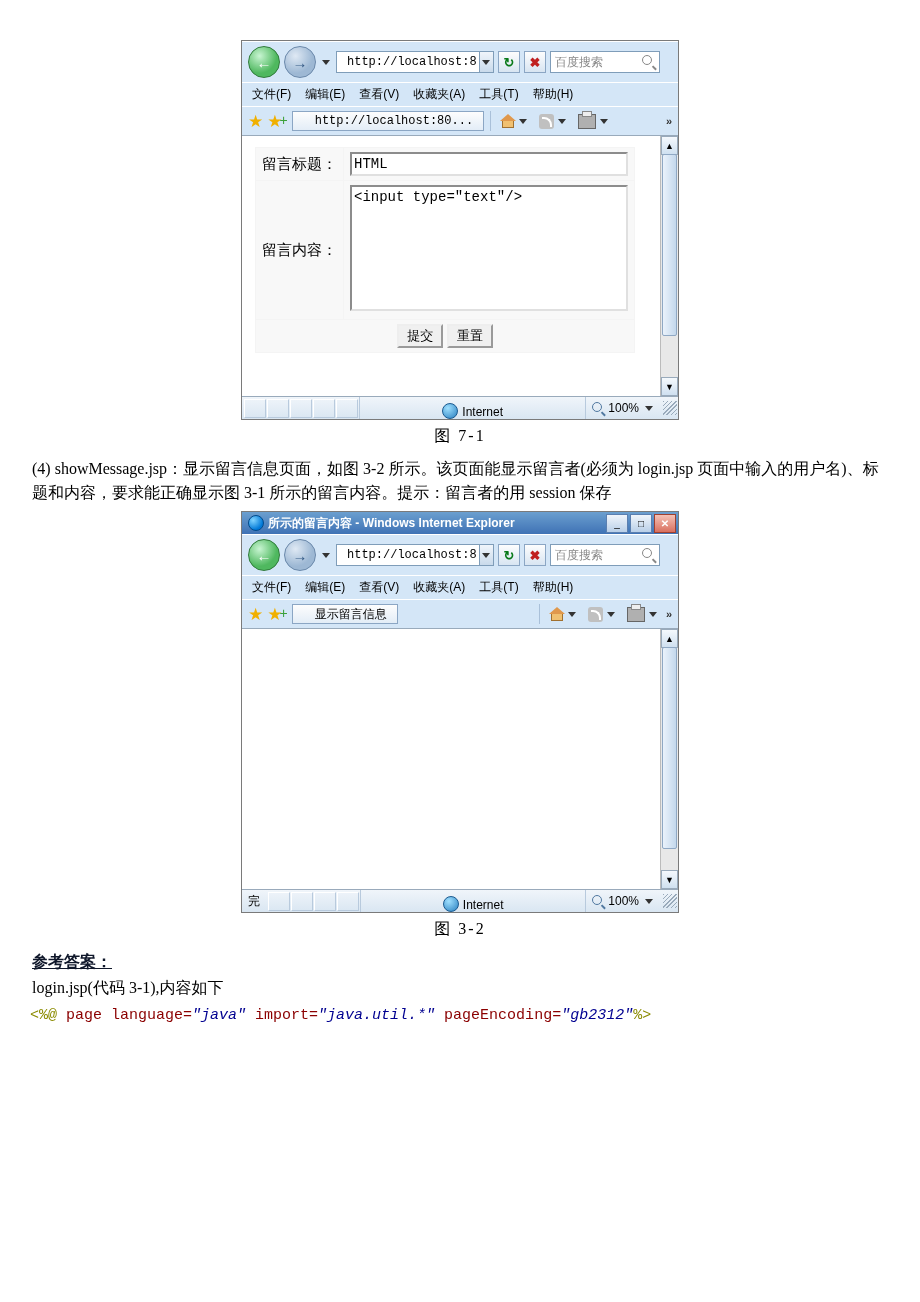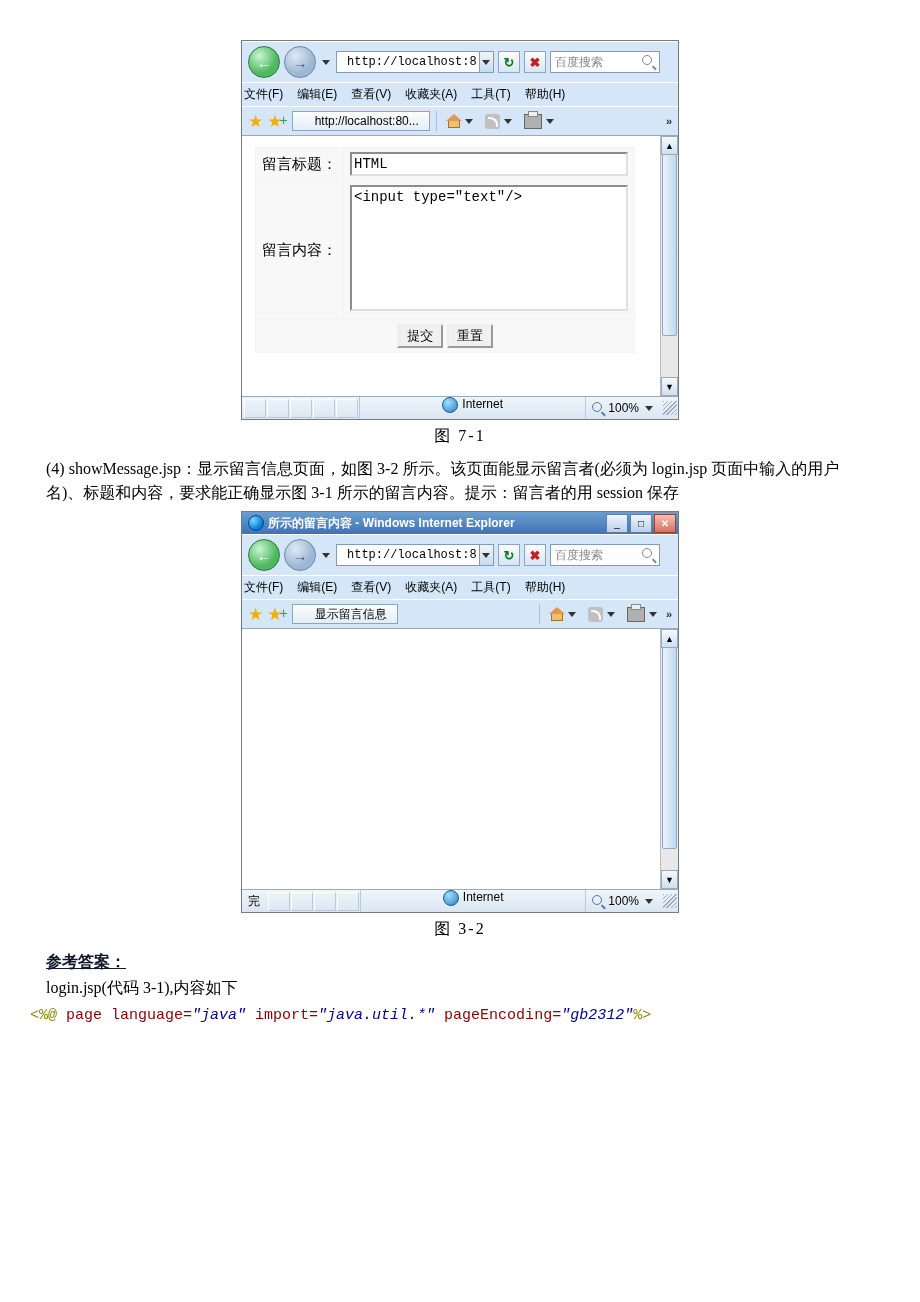--- a/index.html
+++ b/index.html
@@ -1,19 +1,19 @@
 <!DOCTYPE html>
 <html><head>
 <meta charset="utf-8">
 <style>
   body { margin:0; background:#fff; font-family:"SimSun","NSimSun","宋体",serif; font-size:16px; color:#000; }
   .page { width:920px; margin:0 auto; padding:40px 30px 20px; box-sizing:border-box; }
   .figwrap { display:flex; justify-content:center; }
   .caption { text-align:center; margin:6px 0 10px; letter-spacing:2px; }
-  .para { margin:2px 16px; line-height:1.5; }
+  .para { margin:2px 2px; line-height:1.5; }
   .answer-head { color:#0f172a; font-weight:bold; margin-top:8px;text-decoration:underline; }
   .code { font-family:Consolas,"Courier New",monospace; font-size:15px; line-height:1.8; }
   .c-olive { color:#8b8b00; }
   .c-red { color:#8b0000; }
   .c-blue { color:#000090; }
   .c-teal { color:#009090; }
 
   
   .ie { border:1px solid #7a7a7a; background:#d4e6f7; font-family:Tahoma,"SimSun",sans-serif; font-size:12px; color:#000; box-sizing:border-box; }
   .titlebar { height:22px; background:linear-gradient(#6b9fcf,#3f72b5); display:flex; align-items:center; justify-content:space-between; padding:0 2px 0 6px; }
@@ -32,21 +32,21 @@
   .addrbox span.url { font-family:"Courier New",monospace; padding:0 2px; }
   .ddbtn { width:16px; height:20px; background:linear-gradient(#f0f5fb,#c9daeb); border-left:1px solid #7f9db9; display:flex; align-items:center; justify-content:center; }
   .sqbtn { height:22px; min-width:22px; background:linear-gradient(#fdfdfd,#d8e5f2); border:1px solid #8ba6c4; display:flex; align-items:center; justify-content:center; font-size:13px; box-sizing:border-box; }
   .sqbtn.green { color:#0a7a1a; font-weight:bold; }
   .sqbtn.red { color:#c02020; font-weight:bold; }
   .searchbox { flex:1; height:22px; background:#fff; border:1px solid #7f9db9; padding:0 4px; color:#888; display:flex; align-items:center; position:relative; box-sizing:border-box; max-width:110px; }
   .mag { position:absolute; right:3px; top:3px; width:14px; height:14px; }
   .mag::before { content:""; position:absolute; width:8px; height:8px; border:1.5px solid #888; border-radius:50%; }
   .mag::after { content:""; position:absolute; width:5px; height:1.5px; background:#888; transform:rotate(45deg); bottom:1px; right:-1px; }
 
-  .menubar { display:flex; gap:14px; padding:3px 2px; border-top:1px solid #fff; }
+  .menubar { display:flex; gap:14px; padding:3px 10px; border-top:1px solid #fff; }
 
   .toolbar { display:flex; align-items:center; padding:3px 6px; border-top:1px solid #fff; gap:4px; }
   .star { color:#f0b000; font-size:17px; }
   .plus { color:#3aa03a; font-size:14px; margin-left:-3px; position:relative; top:-2px; }
   .tab { display:flex; align-items:center; gap:4px; background:linear-gradient(#fdfdfd,#e3edf7); border:1px solid #8ba6c4; padding:2px 10px 2px 5px; height:20px; box-sizing:border-box; }
   .tab .eicon { width:13px; height:13px; }
   .sep { width:1px; background:#a9c0d9; align-self:stretch; margin:1px 2px; }
   .iconbtn { height:22px; padding:0 3px; display:flex; align-items:center; gap:2px; }
   .home { width:15px; height:14px; position:relative; }
   .home::before { content:""; position:absolute; bottom:0; left:2px; width:10px; height:7px; background:#f0c070; border:1px solid #a07030; }
@@ -60,21 +60,21 @@
   .viewport { background:#fff; border-top:1px solid #9ab; position:relative; }
   .viewport .inner { padding:8px 10px; font-family:"SimSun",serif; font-size:15px; }
   .vscroll { position:absolute; right:0; top:0; bottom:0; width:17px; background:#e8e8e8; border-left:1px solid #bbb; }
   .vscroll .arrow { height:17px; background:linear-gradient(#f5f9fd,#cfe0f0); border:1px solid #9ab; display:flex; align-items:center; justify-content:center; font-size:9px; }
   .vscroll .arrow.bot { position:absolute; bottom:0; left:0; right:0; }
   .vscroll .thumb { position:absolute; top:18px; left:1px; right:1px; height:90px; background:linear-gradient(90deg,#eaf2fb,#c4d8ec); border:1px solid #8fa8c4; border-radius:2px; }
 
   .statusbar { display:flex; align-items:center; height:22px; border-top:1px solid #9ab; background:linear-gradient(#f0f5fa,#d9e6f2); font-size:12px; }
   .statusbar .segs { display:flex; margin-left:2px; }
   .statusbar .seg { width:20px; height:17px; border:1px solid #b8cadd; border-top-color:#fff; border-left-color:#fff; margin-right:1px; }
-  .statusbar .zone { flex:1; display:flex; align-items:flex-start; justify-content:center; gap:4px; border-left:1px solid #b8cadd; border-right:1px solid #b8cadd; height:100%; }
+  .statusbar .zone { flex:1; display:flex; align-items:flex-end; justify-content:center; gap:4px; border-left:1px solid #b8cadd; border-right:1px solid #b8cadd; height:100%; }
   .globe { width:14px; height:14px; border-radius:50%; background:radial-gradient(circle at 35% 30%,#9fe0ff,#2a80c0); border:1px solid #1a5a90; }
   .statusbar .zoom { display:flex; align-items:center; gap:4px; padding:0 6px; }
   .magn { width:12px; height:12px; position:relative; }
   .magn::before { content:""; position:absolute; width:8px; height:8px; border:1.5px solid #5078a0; border-radius:50%; }
   .magn::after { content:""; position:absolute; width:5px; height:1.5px; background:#5078a0; transform:rotate(45deg); bottom:0; right:-2px; }
   .grip { width:14px; height:14px; background:repeating-linear-gradient(135deg,#9ab,#9ab 1px,transparent 1px,transparent 3px); margin-right:1px; margin-left:2px; }
 
   
   table.formtbl { border-collapse:collapse; margin:3px; }
   table.formtbl td { border:1px outset #f4f4f4; padding:4px 6px; background:#f8f8f8; font-size:15px;margin-top:40px; }
@@ -118,21 +118,21 @@
         <span>查看(V)</span>
         <span>收藏夹(A)</span>
         <span>工具(T)</span>
         <span>帮助(H)</span>
       </div>
       <div class="toolbar">
         <span class="star">★</span>
         <span class="star">★<span class="plus">+</span></span>
         <div class="tab">
           <span class="eicon"></span>
-          <span style="font-family:Liberation Sans, sans-serif;">http://localhost:80...</span>
+          <span style="font-family:Liberation Mono, monospace;">http://localhost:80...</span>
         </div>
         <div class="sep"></div>
         <div class="iconbtn">
             <div class="home"></div>
             <div class="tri-down"></div>
           </div>
         <div class="iconbtn">
             <div class="rss"></div>
             <div class="tri-down"></div>
           </div>

